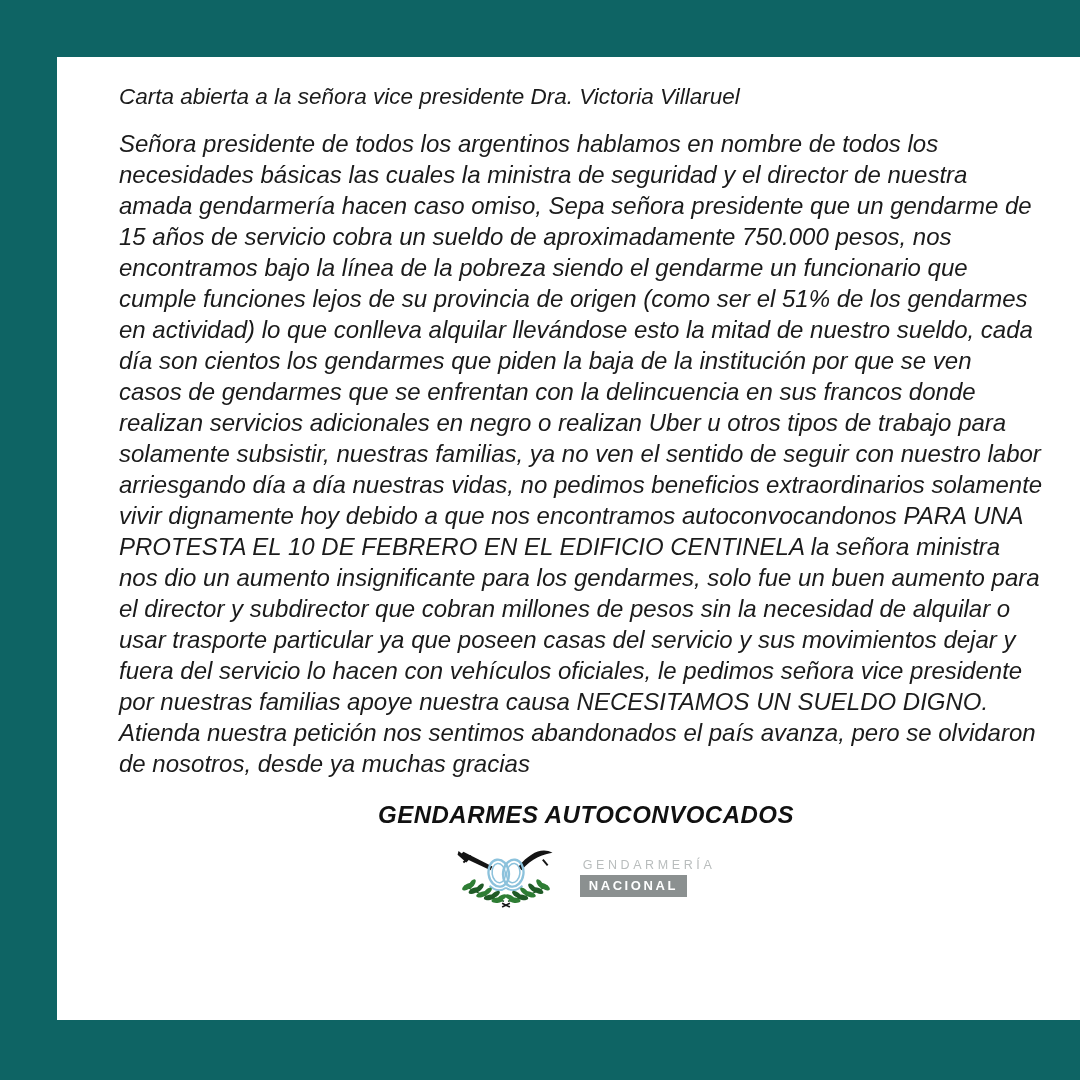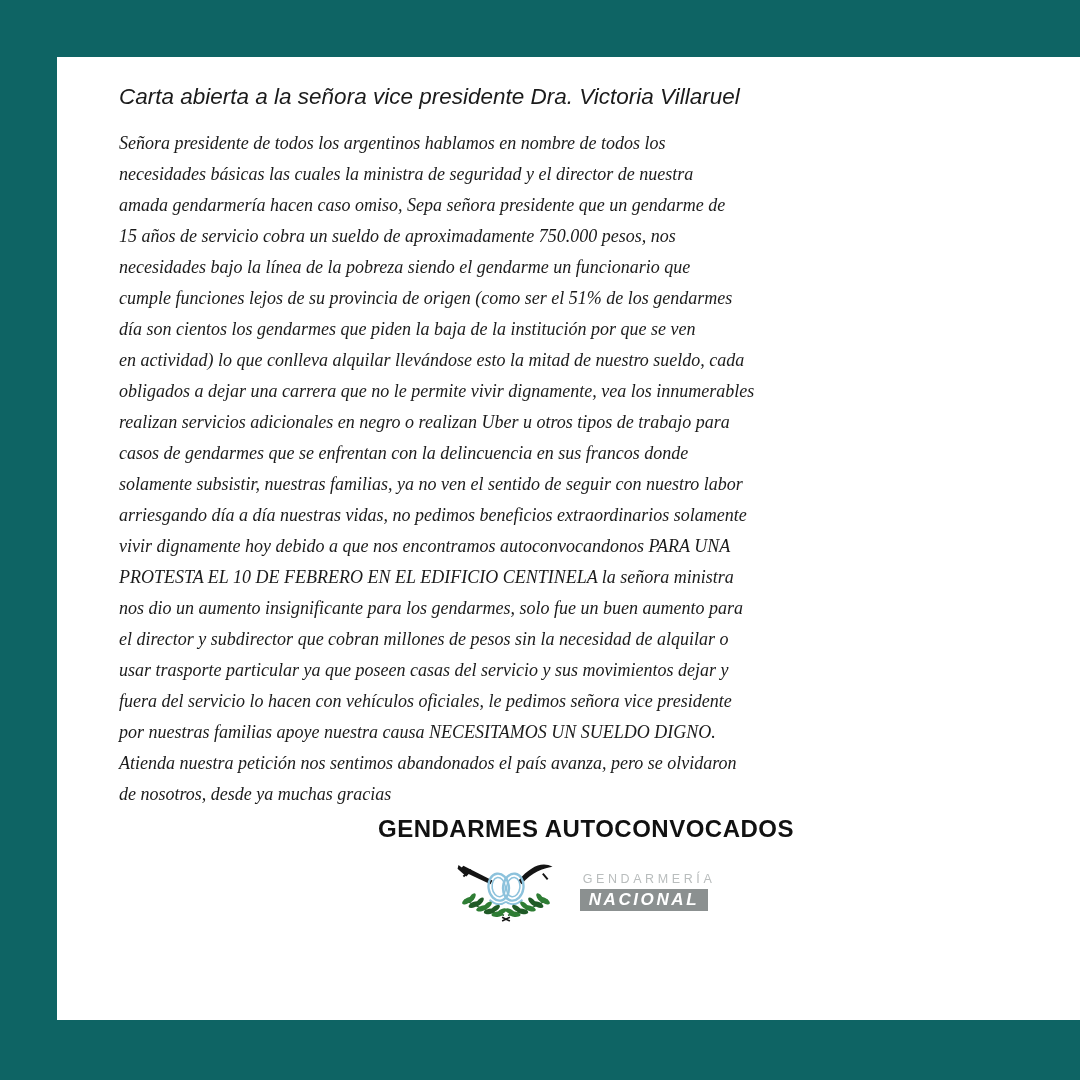--- a/index.html
+++ b/index.html
@@ -39,28 +39,28 @@
     line-height:31px;
     color:var(--ink);
     white-space:nowrap;
     margin-bottom:16px;
   }
   .letter-body{
     color:var(--ink);
   }
   .body-line{
     font-style:italic;
-    font-size:18px;
+    font-size:24px;
     line-height:31px;
     white-space:nowrap;
-    font-family:Liberation Serif, serif;
   }
   .signature{
-    margin-top:3px;
+    margin-top:20px;
     text-align:center;
+    font-style:italic;
     font-weight:bold;
     font-size:24px;
     line-height:31px;
     color:#111111;
     letter-spacing:0.5px;
   }
   .logo{
     margin-top:17px;
     display:flex;
     align-items:center;
@@ -82,47 +82,45 @@
     font-size:12.5px;
     font-weight:500;
     letter-spacing:3.6px;
     line-height:13px;
     padding-left:3px;
   }
   .logo-badge{
     background:var(--badge-bg);
     color:var(--badge-text);
     font-weight:bold;
-    font-size:17px;
+    font-size:13px;
     line-height:19px;
     letter-spacing:2.6px;
     padding:1px 9px 2px 9px;
-    font-style:italic;
   }
 </style>
 </head>
 <body>
 
 <div class="stage">
   <div class="card">
 
     <div class="letter-title">Carta abierta a la señora vice presidente Dra. Victoria Villaruel</div>
 
     <div class="letter-body">
         <div class="body-line">Señora presidente de todos los argentinos hablamos en nombre de todos los</div>
         <div class="body-line">necesidades básicas las cuales la ministra de seguridad y el director de nuestra</div>
         <div class="body-line">amada gendarmería hacen caso omiso, Sepa señora presidente que un gendarme de</div>
         <div class="body-line">15 años de servicio cobra un sueldo de aproximadamente 750.000 pesos, nos</div>
-        <div class="body-line">necesidades bajo la línea de la pobreza siendo el gendarme un funcionario que</div>
+        <div class="body-line">encontramos bajo la línea de la pobreza siendo el gendarme un funcionario que</div>
         <div class="body-line">cumple funciones lejos de su provincia de origen (como ser el 51% de los gendarmes</div>
+        <div class="body-line">en actividad) lo que conlleva alquilar llevándose esto la mitad de nuestro sueldo, cada</div>
         <div class="body-line">día son cientos los gendarmes que piden la baja de la institución por que se ven</div>
-        <div class="body-line">en actividad) lo que conlleva alquilar llevándose esto la mitad de nuestro sueldo, cada</div>
-        <div class="body-line">obligados a dejar una carrera que no le permite vivir dignamente, vea los innumerables</div>
+        <div class="body-line">casos de gendarmes que se enfrentan con la delincuencia en sus francos donde</div>
         <div class="body-line">realizan servicios adicionales en negro o realizan Uber u otros tipos de trabajo para</div>
-        <div class="body-line">casos de gendarmes que se enfrentan con la delincuencia en sus francos donde</div>
         <div class="body-line">solamente subsistir, nuestras familias, ya no ven el sentido de seguir con nuestro labor</div>
         <div class="body-line">arriesgando día a día nuestras vidas, no pedimos beneficios extraordinarios solamente</div>
         <div class="body-line">vivir dignamente hoy debido a que nos encontramos autoconvocandonos PARA UNA</div>
         <div class="body-line">PROTESTA EL 10 DE FEBRERO EN EL EDIFICIO CENTINELA la señora ministra</div>
         <div class="body-line">nos dio un aumento insignificante para los gendarmes, solo fue un buen aumento para</div>
         <div class="body-line">el director y subdirector que cobran millones de pesos sin la necesidad de alquilar o</div>
         <div class="body-line">usar trasporte particular ya que poseen casas del servicio y sus movimientos dejar y</div>
         <div class="body-line">fuera del servicio lo hacen con vehículos oficiales, le pedimos señora vice presidente</div>
         <div class="body-line">por nuestras familias apoye nuestra causa NECESITAMOS UN SUELDO DIGNO.</div>
         <div class="body-line">Atienda nuestra petición nos sentimos abandonados el país avanza, pero se olvidaron</div>

